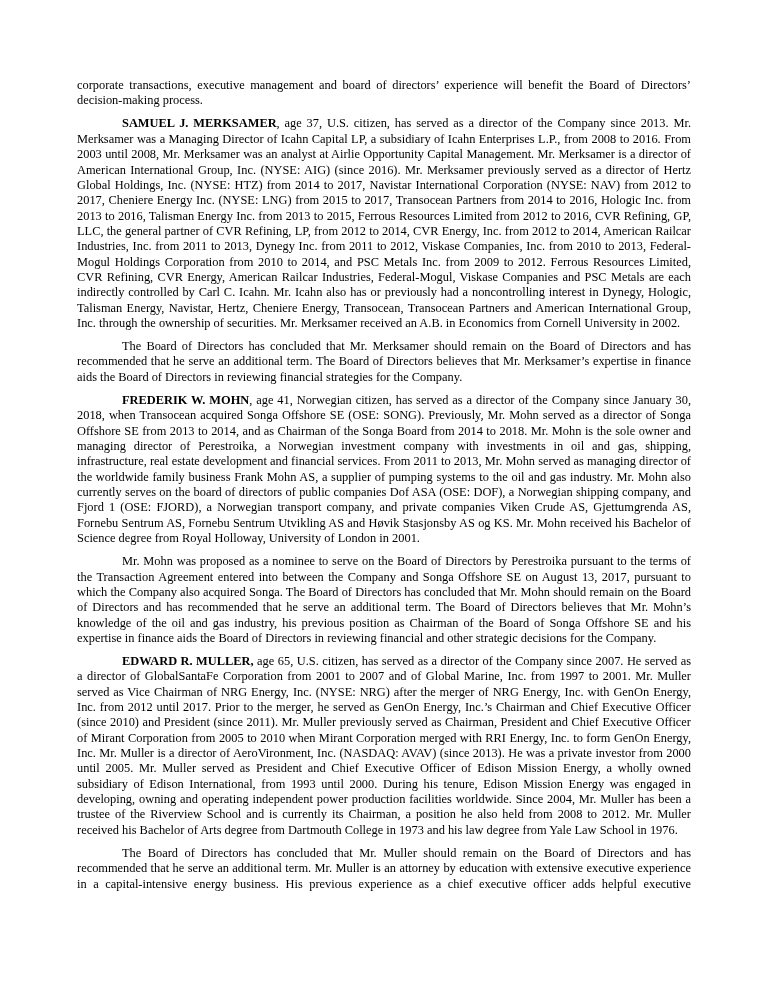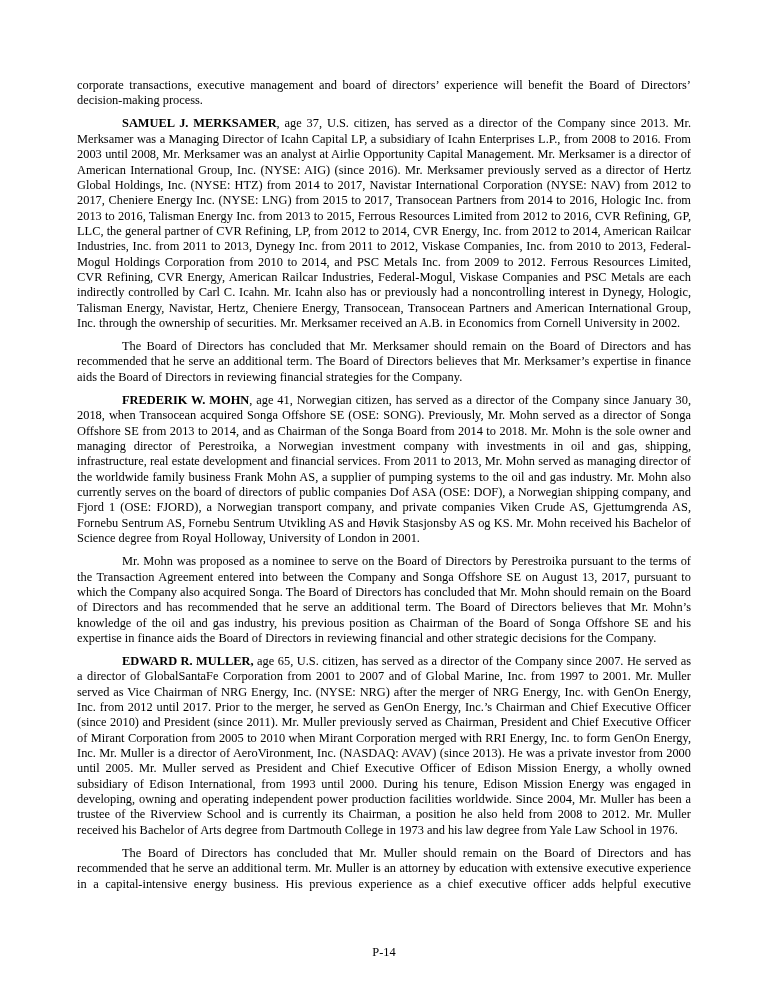--- a/index.html
+++ b/index.html
@@ -53,14 +53,13 @@
 <div class="page">
   <div class="content">
       <p><span>corporate transactions, executive management and board of directors’ experience will benefit the Board of Directors’ decision-making process.</span></p>
       <p class="indent"><span class="lead">SAMUEL J. MERKSAMER</span><span>, age 37, U.S. citizen, has served as a director of the Company since 2013. Mr. Merksamer was a Managing Director of Icahn Capital LP, a subsidiary of Icahn Enterprises L.P., from 2008 to 2016. From 2003 until 2008, Mr. Merksamer was an analyst at Airlie Opportunity Capital Management. Mr. Merksamer is a director of American International Group, Inc. (NYSE: AIG) (since 2016). Mr. Merksamer previously served as a director of Hertz Global Holdings, Inc. (NYSE: HTZ) from 2014 to 2017, Navistar International Corporation (NYSE: NAV) from 2012 to 2017, Cheniere Energy Inc. (NYSE: LNG) from 2015 to 2017, Transocean Partners from 2014 to 2016, Hologic Inc. from 2013 to 2016, Talisman Energy Inc. from 2013 to 2015, Ferrous Resources Limited from 2012 to 2016, CVR Refining, GP, LLC, the general partner of CVR Refining, LP, from 2012 to 2014, CVR Energy, Inc. from 2012 to 2014, American Railcar Industries, Inc. from 2011 to 2013, Dynegy Inc. from 2011 to 2012, Viskase Companies, Inc. from 2010 to 2013, Federal-Mogul Holdings Corporation from 2010 to 2014, and PSC Metals Inc. from 2009 to 2012. Ferrous Resources Limited, CVR Refining, CVR Energy, American Railcar Industries, Federal-Mogul, Viskase Companies and PSC Metals are each indirectly controlled by Carl C. Icahn. Mr. Icahn also has or previously had a noncontrolling interest in Dynegy, Hologic, Talisman Energy, Navistar, Hertz, Cheniere Energy, Transocean, Transocean Partners and American International Group, Inc. through the ownership of securities. Mr. Merksamer received an A.B. in Economics from Cornell University in 2002.</span></p>
       <p class="indent"><span>The Board of Directors has concluded that Mr. Merksamer should remain on the Board of Directors and has recommended that he serve an additional term. The Board of Directors believes that Mr. Merksamer’s expertise in finance aids the Board of Directors in reviewing financial strategies for the Company.</span></p>
       <p class="indent"><span class="lead">FREDERIK W. MOHN</span><span>, age 41, Norwegian citizen, has served as a director of the Company since January 30, 2018, when Transocean acquired Songa Offshore SE (OSE: SONG). Previously, Mr. Mohn served as a director of Songa Offshore SE from 2013 to 2014, and as Chairman of the Songa Board from 2014 to 2018. Mr. Mohn is the sole owner and managing director of Perestroika, a Norwegian investment company with investments in oil and gas, shipping, infrastructure, real estate development and financial services. From 2011 to 2013, Mr. Mohn served as managing director of the worldwide family business Frank Mohn AS, a supplier of pumping systems to the oil and gas industry. Mr. Mohn also currently serves on the board of directors of public companies Dof ASA (OSE: DOF), a Norwegian shipping company, and Fjord 1 (OSE: FJORD), a Norwegian transport company, and private companies Viken Crude AS, Gjettumgrenda AS, Fornebu Sentrum AS, Fornebu Sentrum Utvikling AS and Høvik Stasjonsby AS og KS. Mr. Mohn received his Bachelor of Science degree from Royal Holloway, University of London in 2001.</span></p>
       <p class="indent"><span>Mr. Mohn was proposed as a nominee to serve on the Board of Directors by Perestroika pursuant to the terms of the Transaction Agreement entered into between the Company and Songa Offshore SE on August 13, 2017, pursuant to which the Company also acquired Songa. The Board of Directors has concluded that Mr. Mohn should remain on the Board of Directors and has recommended that he serve an additional term. The Board of Directors believes that Mr. Mohn’s knowledge of the oil and gas industry, his previous position as Chairman of the Board of Songa Offshore SE and his expertise in finance aids the Board of Directors in reviewing financial and other strategic decisions for the Company.</span></p>
       <p class="indent"><span class="lead">EDWARD R. MULLER,</span><span> age 65, U.S. citizen, has served as a director of the Company since 2007. He served as a director of GlobalSantaFe Corporation from 2001 to 2007 and of Global Marine, Inc. from 1997 to 2001. Mr. Muller served as Vice Chairman of NRG Energy, Inc. (NYSE: NRG) after the merger of NRG Energy, Inc. with GenOn Energy, Inc. from 2012 until 2017. Prior to the merger, he served as GenOn Energy, Inc.’s Chairman and Chief Executive Officer (since 2010) and President (since 2011). Mr. Muller previously served as Chairman, President and Chief Executive Officer of Mirant Corporation from 2005 to 2010 when Mirant Corporation merged with RRI Energy, Inc. to form GenOn Energy, Inc. Mr. Muller is a director of AeroVironment, Inc. (NASDAQ: AVAV) (since 2013). He was a private investor from 2000 until 2005. Mr. Muller served as President and Chief Executive Officer of Edison Mission Energy, a wholly owned subsidiary of Edison International, from 1993 until 2000. During his tenure, Edison Mission Energy was engaged in developing, owning and operating independent power production facilities worldwide. Since 2004, Mr. Muller has been a trustee of the Riverview School and is currently its Chairman, a position he also held from 2008 to 2012. Mr. Muller received his Bachelor of Arts degree from Dartmouth College in 1973 and his law degree from Yale Law School in 1976.</span></p>
       <p class="indent cont"><span>The Board of Directors has concluded that Mr. Muller should remain on the Board of Directors and has recommended that he serve an additional term. Mr. Muller is an attorney by education with extensive executive experience in a capital-intensive energy business. His previous experience as a chief executive officer adds helpful executive</span></p>
     </div>
-  <div class="footer">P-14</div>
 </div>
 
 </body></html>

